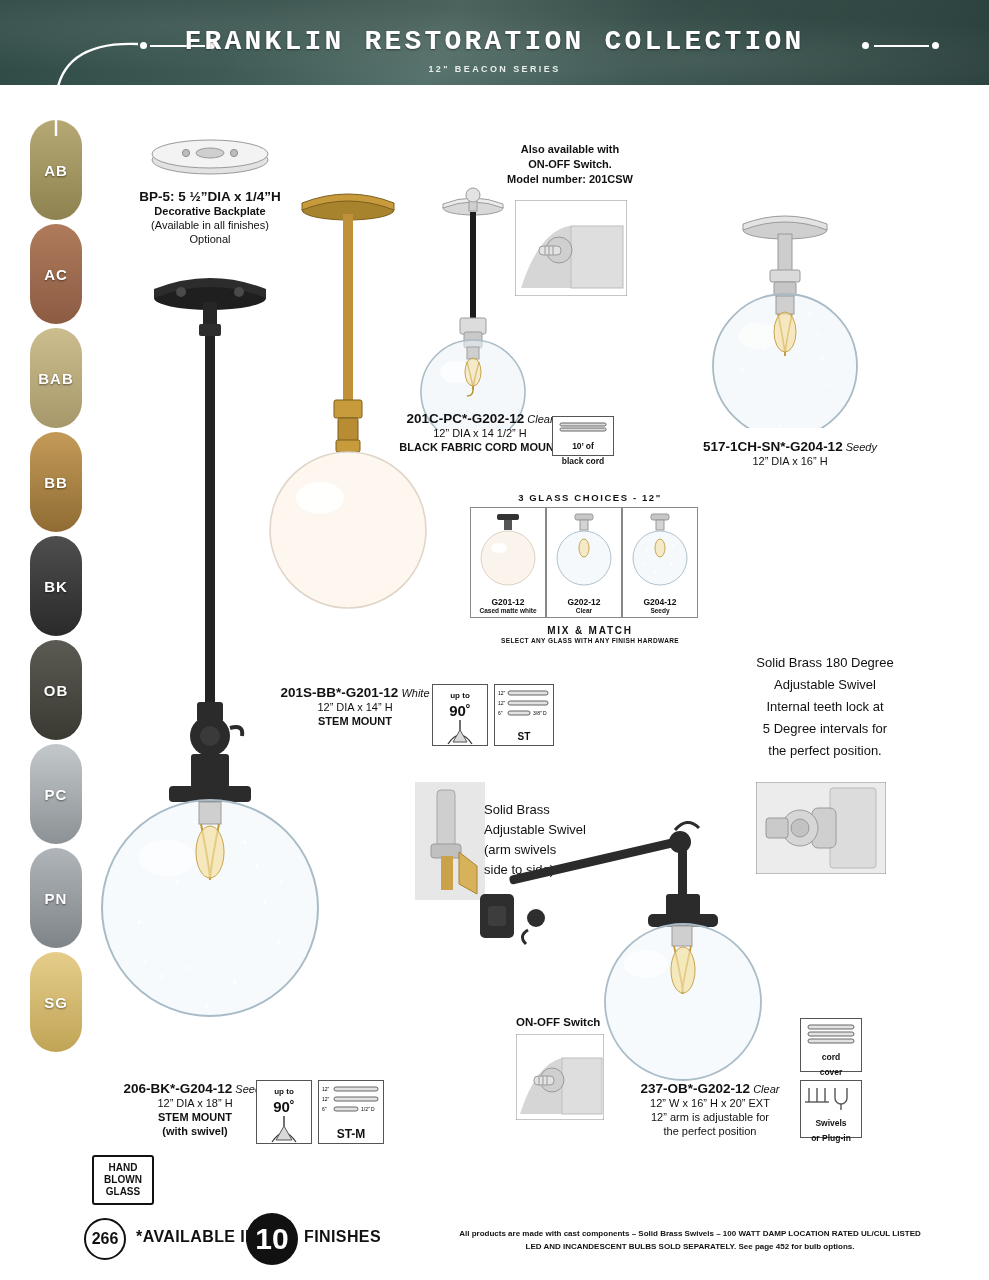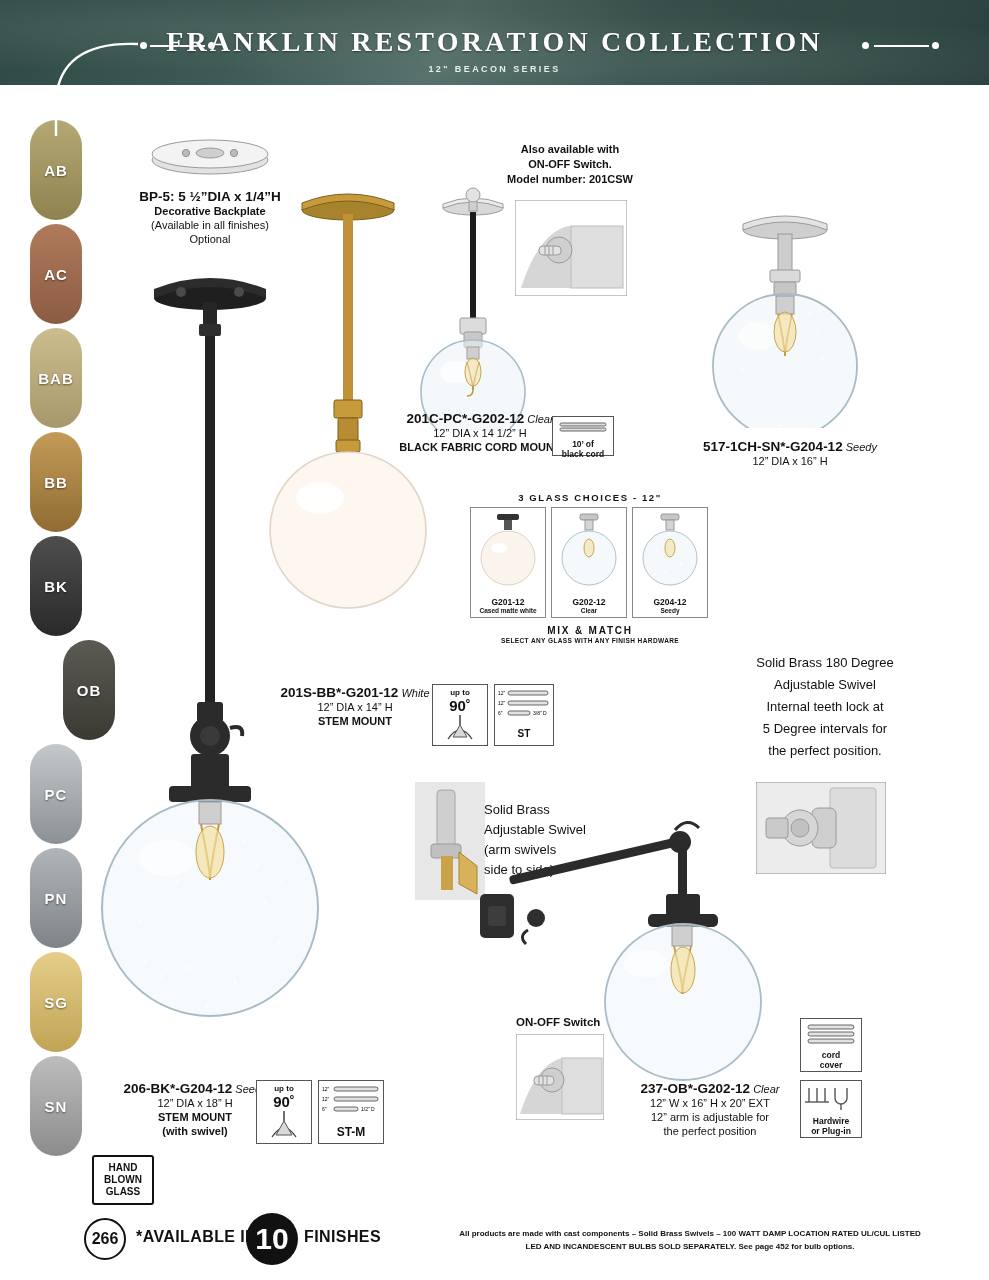--- a/index.html
+++ b/index.html
@@ -22,21 +22,21 @@
   .banner:after{
     content:""; position:absolute; inset:0;
     background:
       radial-gradient(ellipse at 20% 30%, rgba(255,255,255,0.09), transparent 55%),
       radial-gradient(ellipse at 70% 70%, rgba(255,255,255,0.07), transparent 50%),
       radial-gradient(ellipse at 45% 10%, rgba(0,0,0,0.18), transparent 60%);
   }
   .banner-title {
     position:absolute; left:0; top:26px; width:989px; text-align:center;
     color:#ffffff; font-size:28px; font-weight:bold; letter-spacing:3.2px;
-    font-family:Liberation Serif, serif; z-index:3;
+    font-family:Liberation Mono, monospace; z-index:3;
     text-shadow:0 1px 2px rgba(0,0,0,.45);
   }
   .banner-sub {
     position:absolute; left:0; top:64px; width:989px; text-align:center;
     color:#e8eeec; font-size:9px; font-weight:bold; letter-spacing:2.4px; z-index:3;
   }
   .banner-rule { position:absolute; top:45px; height:2px; background:#ffffff; z-index:2; }
   .banner-rule.left { left:150px; width:55px; }
   .banner-rule.right { right:60px; width:55px; }
   .dot { position:absolute; width:7px; height:7px; border-radius:50%; background:#fff; top:42px; z-index:3;}
@@ -63,30 +63,30 @@
   .cap .model { font-size:13.5px; font-weight:bold; }
   .cap .ital { font-style:italic; font-weight:normal; }
   .bold { font-weight:bold; }
 
   
   .art { position:absolute; }
 
   
   .glass-panel { position:absolute; left:470px; top:492px; width:240px; }
   .glass-title { text-align:center; font-size:9.5px; font-weight:bold; letter-spacing:1.6px; margin-bottom:4px;}
-  .glass-row { display:flex; gap:5px; }
+  .glass-row { display:flex; }
   .glass-cell { width:76px; border:1px solid #888; background:#fff; text-align:center; padding-bottom:3px;}
   .glass-cell .gname { font-size:8.5px; font-weight:bold; margin-top:1px;}
   .glass-cell .gdesc { font-size:6.5px; font-weight:bold; }
   .mixmatch { text-align:center; font-size:10px; font-weight:bold; letter-spacing:1.8px; margin-top:7px;}
   .mixmatch small{ display:block; font-size:6.5px; letter-spacing:.4px; font-weight:bold; margin-top:1px;}
 
   
   .badge { position:absolute; border:1px solid #555; background:#fff; text-align:center;}
-  .badge .btxt { font-size:8.5px; font-weight:bold; line-height:10px;}
+  .badge .btxt { font-size:8.5px; font-weight:bold; line-height:15px;}
 
   .rt-text { position:absolute; text-align:center; font-size:13px; line-height:22px; }
 
   .footer-note { position:absolute; font-size:8px; line-height:11px; text-align:center; font-weight:bold;}
   .pagecirc {
     position:absolute; left:84px; top:1218px; width:42px; height:42px; border-radius:50%;
     border:2px solid #111; display:flex; align-items:center; justify-content:center;
     font-size:16px; font-weight:bold;
   }
   .avail {
@@ -130,34 +130,31 @@
     </div>
   <div class="chip" style="background:linear-gradient(180deg,#cbbd8d,#a6986a);">
     <span>BAB</span>
     </div>
   <div class="chip" style="background:linear-gradient(180deg,#c49a58,#8f6c34);">
     <span>BB</span>
     </div>
   <div class="chip" style="background:linear-gradient(180deg,#4e4e4e,#2a2a2a);">
     <span>BK</span>
     </div>
-  <div class="chip" style="background:linear-gradient(180deg,#5b5b53,#3a3a33);margin-left:33px;">
+  <div class="chip" style="background:linear-gradient(180deg,#5b5b53,#3a3a33);">
     <span>OB</span>
     </div>
   <div class="chip" style="background:linear-gradient(180deg,#c3c8cb,#8b9194);">
     <span>PC</span>
     </div>
   <div class="chip" style="background:linear-gradient(180deg,#b0b5ba,#7f8489);">
     <span>PN</span>
     </div>
   <div class="chip" style="background:linear-gradient(180deg,#e5cd8a,#c0a456);">
     <span>SG</span>
-    </div>
-  <div class="chip" style="background:linear-gradient(180deg,#bdbdbd,#8c8c8c);">
-    <span>SN</span>
     </div>
 </div>
 
 <svg class="art" style="left:150px; top:120px;" width="120" height="60" viewBox="0 0 120 60">
   <ellipse cx="60" cy="40" rx="58" ry="14" fill="#e2e2e2" stroke="#9a9a9a"></ellipse>
   <ellipse cx="60" cy="34" rx="58" ry="14" fill="#f3f3f3" stroke="#9a9a9a"></ellipse>
   <ellipse cx="60" cy="33" rx="14" ry="5" fill="#cfcfcf" stroke="#9a9a9a"></ellipse>
   <circle cx="36" cy="33" r="3.6" fill="#bdbdbd" stroke="#8f8f8f"></circle>
   <circle cx="84" cy="33" r="3.6" fill="#bdbdbd" stroke="#8f8f8f"></circle>
 </svg>
@@ -482,21 +479,21 @@
   <div class="btxt" style="white-space:pre-line;">cord
 cover</div>
 </div>
 <div class="badge" style="left:800px; top:1080px; width:62px; height:58px;">
   <svg width="56" height="28" viewBox="0 0 56 28" style="margin-top:3px;">
     <path d="M6 4 v14 M14 4 v14 M22 4 v14" stroke="#555" stroke-width="1.4"></path>
     <path d="M2 18 h24" stroke="#555" stroke-width="1.4"></path>
     <path d="M32 4 v10 a6 6 0 0 0 12 0 v-10" stroke="#555" stroke-width="1.4" fill="none"></path>
     <path d="M38 20 v6" stroke="#555" stroke-width="1.4"></path>
   </svg>
-  <div class="btxt" style="white-space:pre-line;">Hardwire
+  <div class="btxt" style="white-space:pre-line;">Swivels
 or Plug-in</div>
 </div>
 
 <div class="hbg">
   <div>HAND</div>
   <div>BLOWN</div>
   <div>GLASS</div>
 </div>
 <div class="pagecirc">266</div>
 <div class="avail">*AVAILABLE IN</div>

